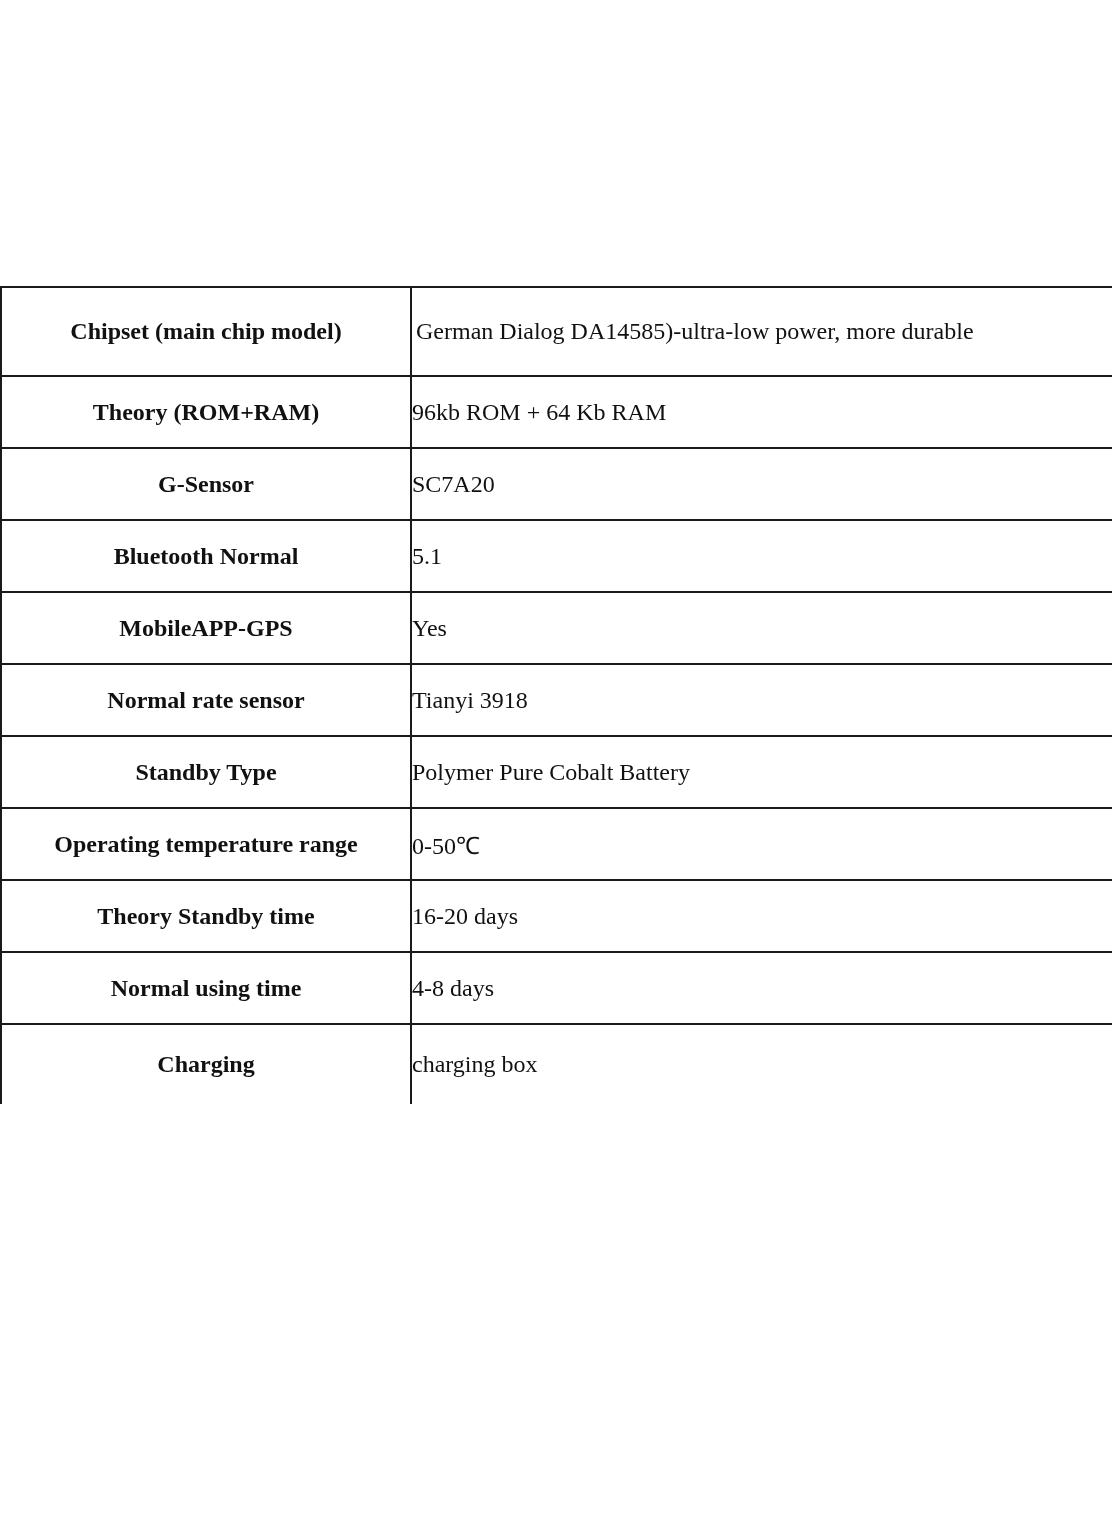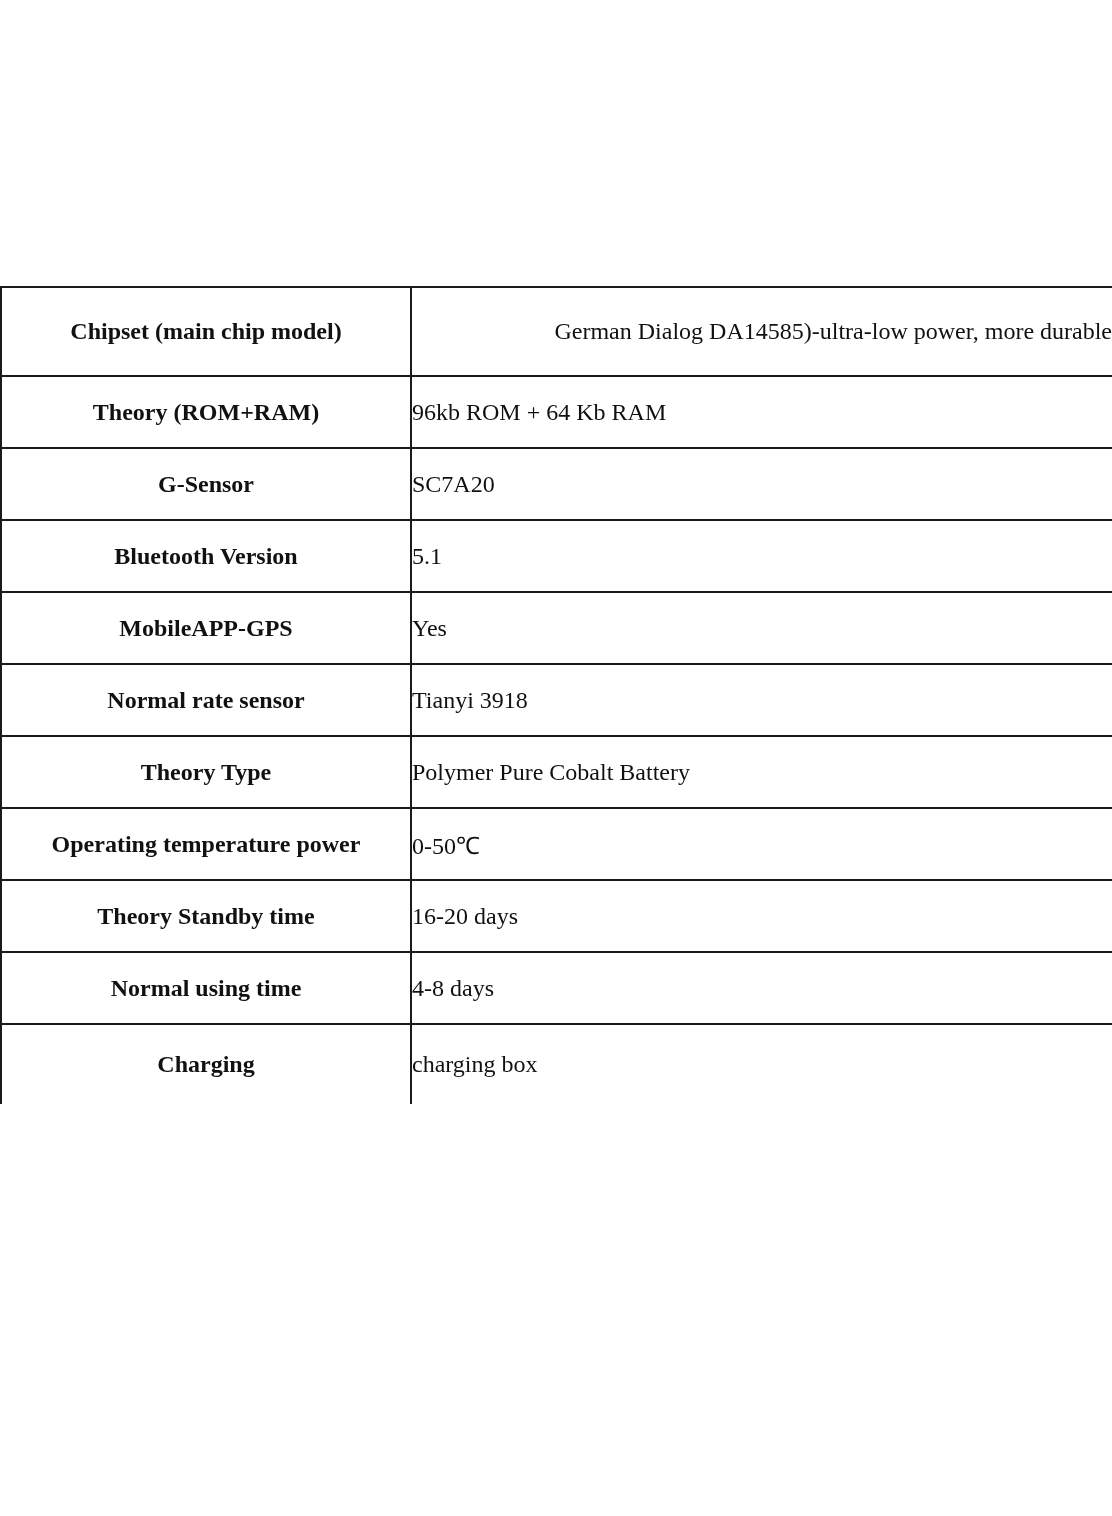--- a/index.html
+++ b/index.html
@@ -2,21 +2,21 @@
 <html><head>
 <meta charset="utf-8">
 <style>
   html, body { margin: 0; padding: 0; background: #ffffff; }
   body { width: 1112px; height: 1516px; position: relative; overflow: hidden; }
   .wrap { position: absolute; left: 0; top: 286px; width: 1112px; height: 945px; overflow: hidden; }
   table { border-collapse: collapse; width: 1112px; table-layout: fixed; }
   td { border: 2px solid #1a1a1a; border-right: none; font-family: "Liberation Serif", serif; color: #111; font-size: 24px; padding: 0; }
   td.k { width: 408px; text-align: center; font-weight: bold; border-left: 2px solid #1a1a1a; }
   td.v { text-align: left; }
-  td.v.left { text-align: right; padding-left: 4px; }
+  td.v.left { text-align: left; padding-left: 4px; }
   tr { height: 72px; }
   tr.first { height: 89px; }
   tr.last { height: 80px; margin-left: 39px; }
   tr.last td { border-bottom: none; }
 </style>
 </head>
 <body>
 
 <div class="wrap">
 <table>
@@ -27,37 +27,37 @@
   </tr>
   <tr>
     <td class="k">Theory (ROM+RAM)</td>
     <td class="v">96kb ROM + 64 Kb RAM</td>
   </tr>
   <tr>
     <td class="k">G-Sensor</td>
     <td class="v">SC7A20</td>
   </tr>
   <tr>
-    <td class="k">Bluetooth Version</td>
+    <td class="k">Bluetooth Normal</td>
     <td class="v">5.1</td>
   </tr>
   <tr>
     <td class="k">MobileAPP-GPS</td>
     <td class="v">Yes</td>
   </tr>
   <tr>
     <td class="k">Normal rate sensor</td>
     <td class="v">Tianyi 3918</td>
   </tr>
   <tr>
-    <td class="k">Theory Type</td>
+    <td class="k">Standby Type</td>
     <td class="v">Polymer Pure Cobalt Battery</td>
   </tr>
   <tr>
-    <td class="k">Operating temperature power</td>
+    <td class="k">Operating temperature range</td>
     <td class="v">0-50℃</td>
   </tr>
   <tr>
     <td class="k">Theory Standby time</td>
     <td class="v">16-20 days</td>
   </tr>
   <tr>
     <td class="k">Normal using time</td>
     <td class="v">4-8 days</td>
   </tr>

